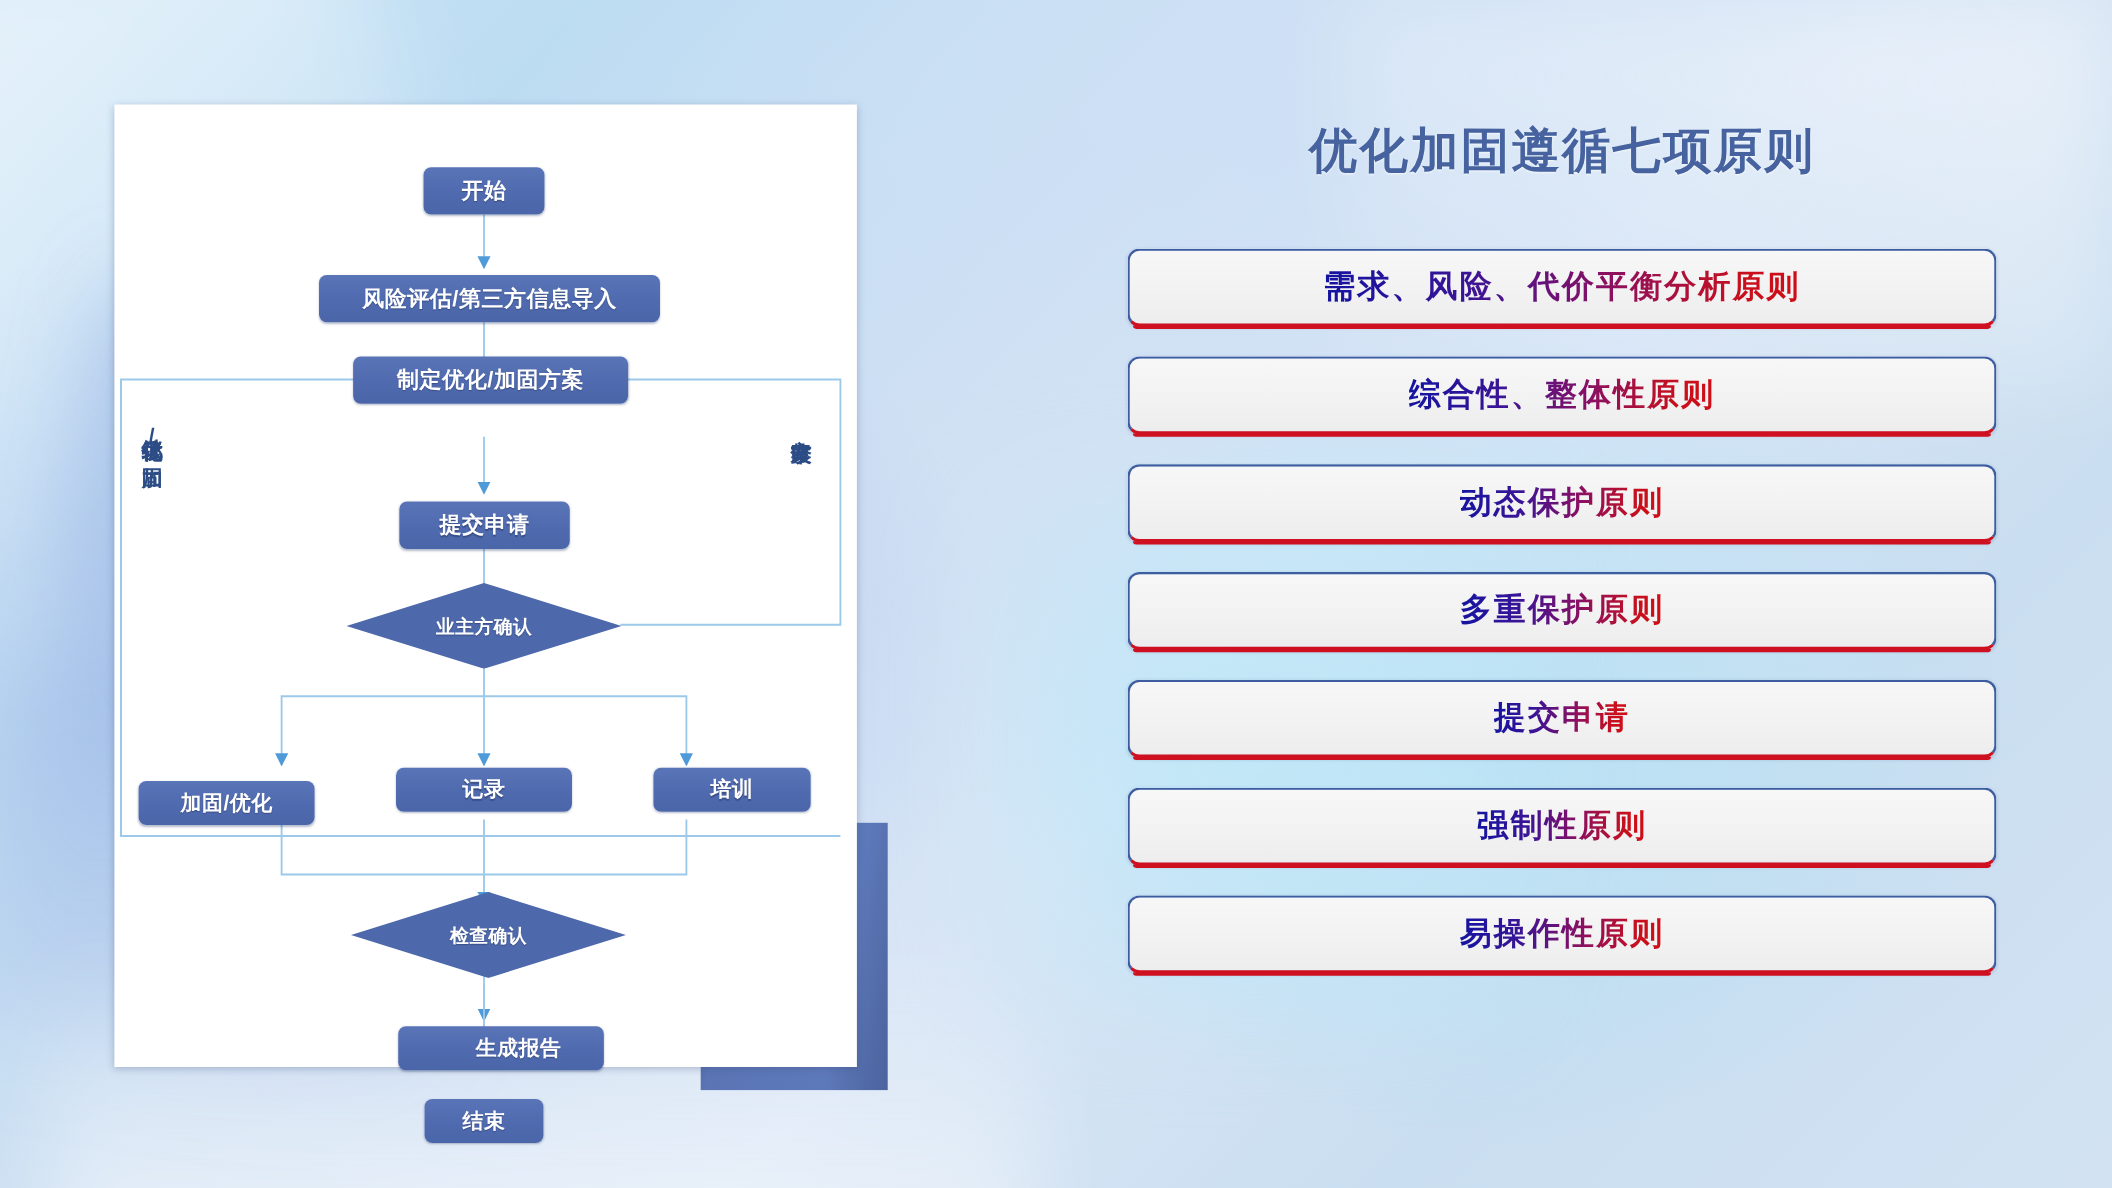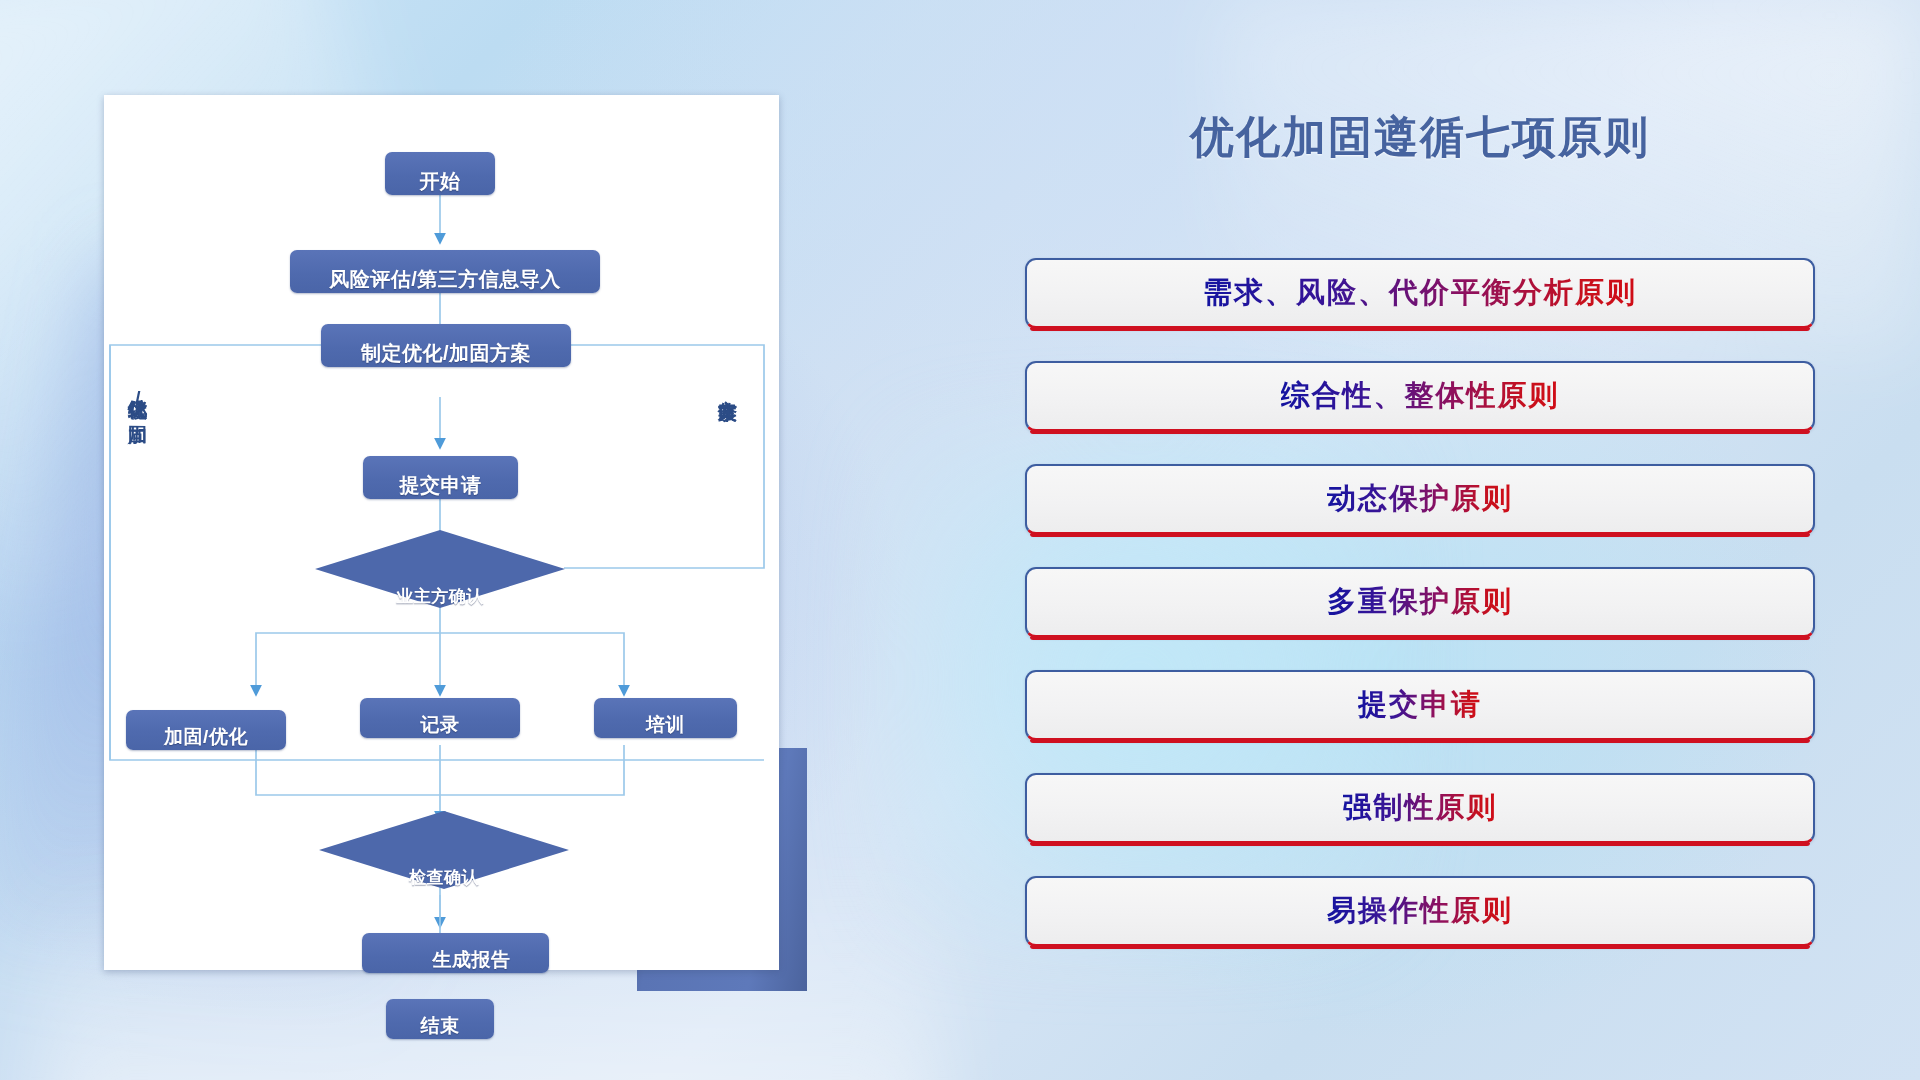--- a/index.html
+++ b/index.html
@@ -76,21 +76,21 @@
     position: absolute;
     left: 0;
     top: 0;
     width: 675px;
     height: 875px;
   }
 
   .node {
     position: absolute;
     display: flex;
-    align-items: flex-end;
+    align-items: center;
     justify-content: center;
     color: #ffffff;
     font-weight: bold;
     letter-spacing: 0.5px;
     text-shadow: 0 1px 1px rgba(30,45,85,0.45);
     white-space: nowrap;
   }
   .node.rect {
     background: linear-gradient(180deg, #5a74b8 0%, #4f6aae 55%, #4a65a8 100%);
     border-radius: 7px;
@@ -153,21 +153,20 @@
     margin-bottom: 27px;
     border-radius: 11px;
     background: linear-gradient(180deg, #f7f7f7 0%, #f2f2f3 55%, #ededee 100%);
     border: 2px solid #3d5da0;
     border-bottom: 3px solid #cf1020;
     box-sizing: border-box;
     display: flex;
     align-items: center;
     justify-content: center;
     box-shadow: 0 1px 3px rgba(60,80,130,0.2);
-    margin-top: 32px;
   }
   .principle-card::after {
     content: "";
     position: absolute;
     left: 3px; right: 3px; bottom: -5px;
     height: 3px;
     border-radius: 0 0 10px 10px;
     background: #cf1020;
   }
   .principle-label {

